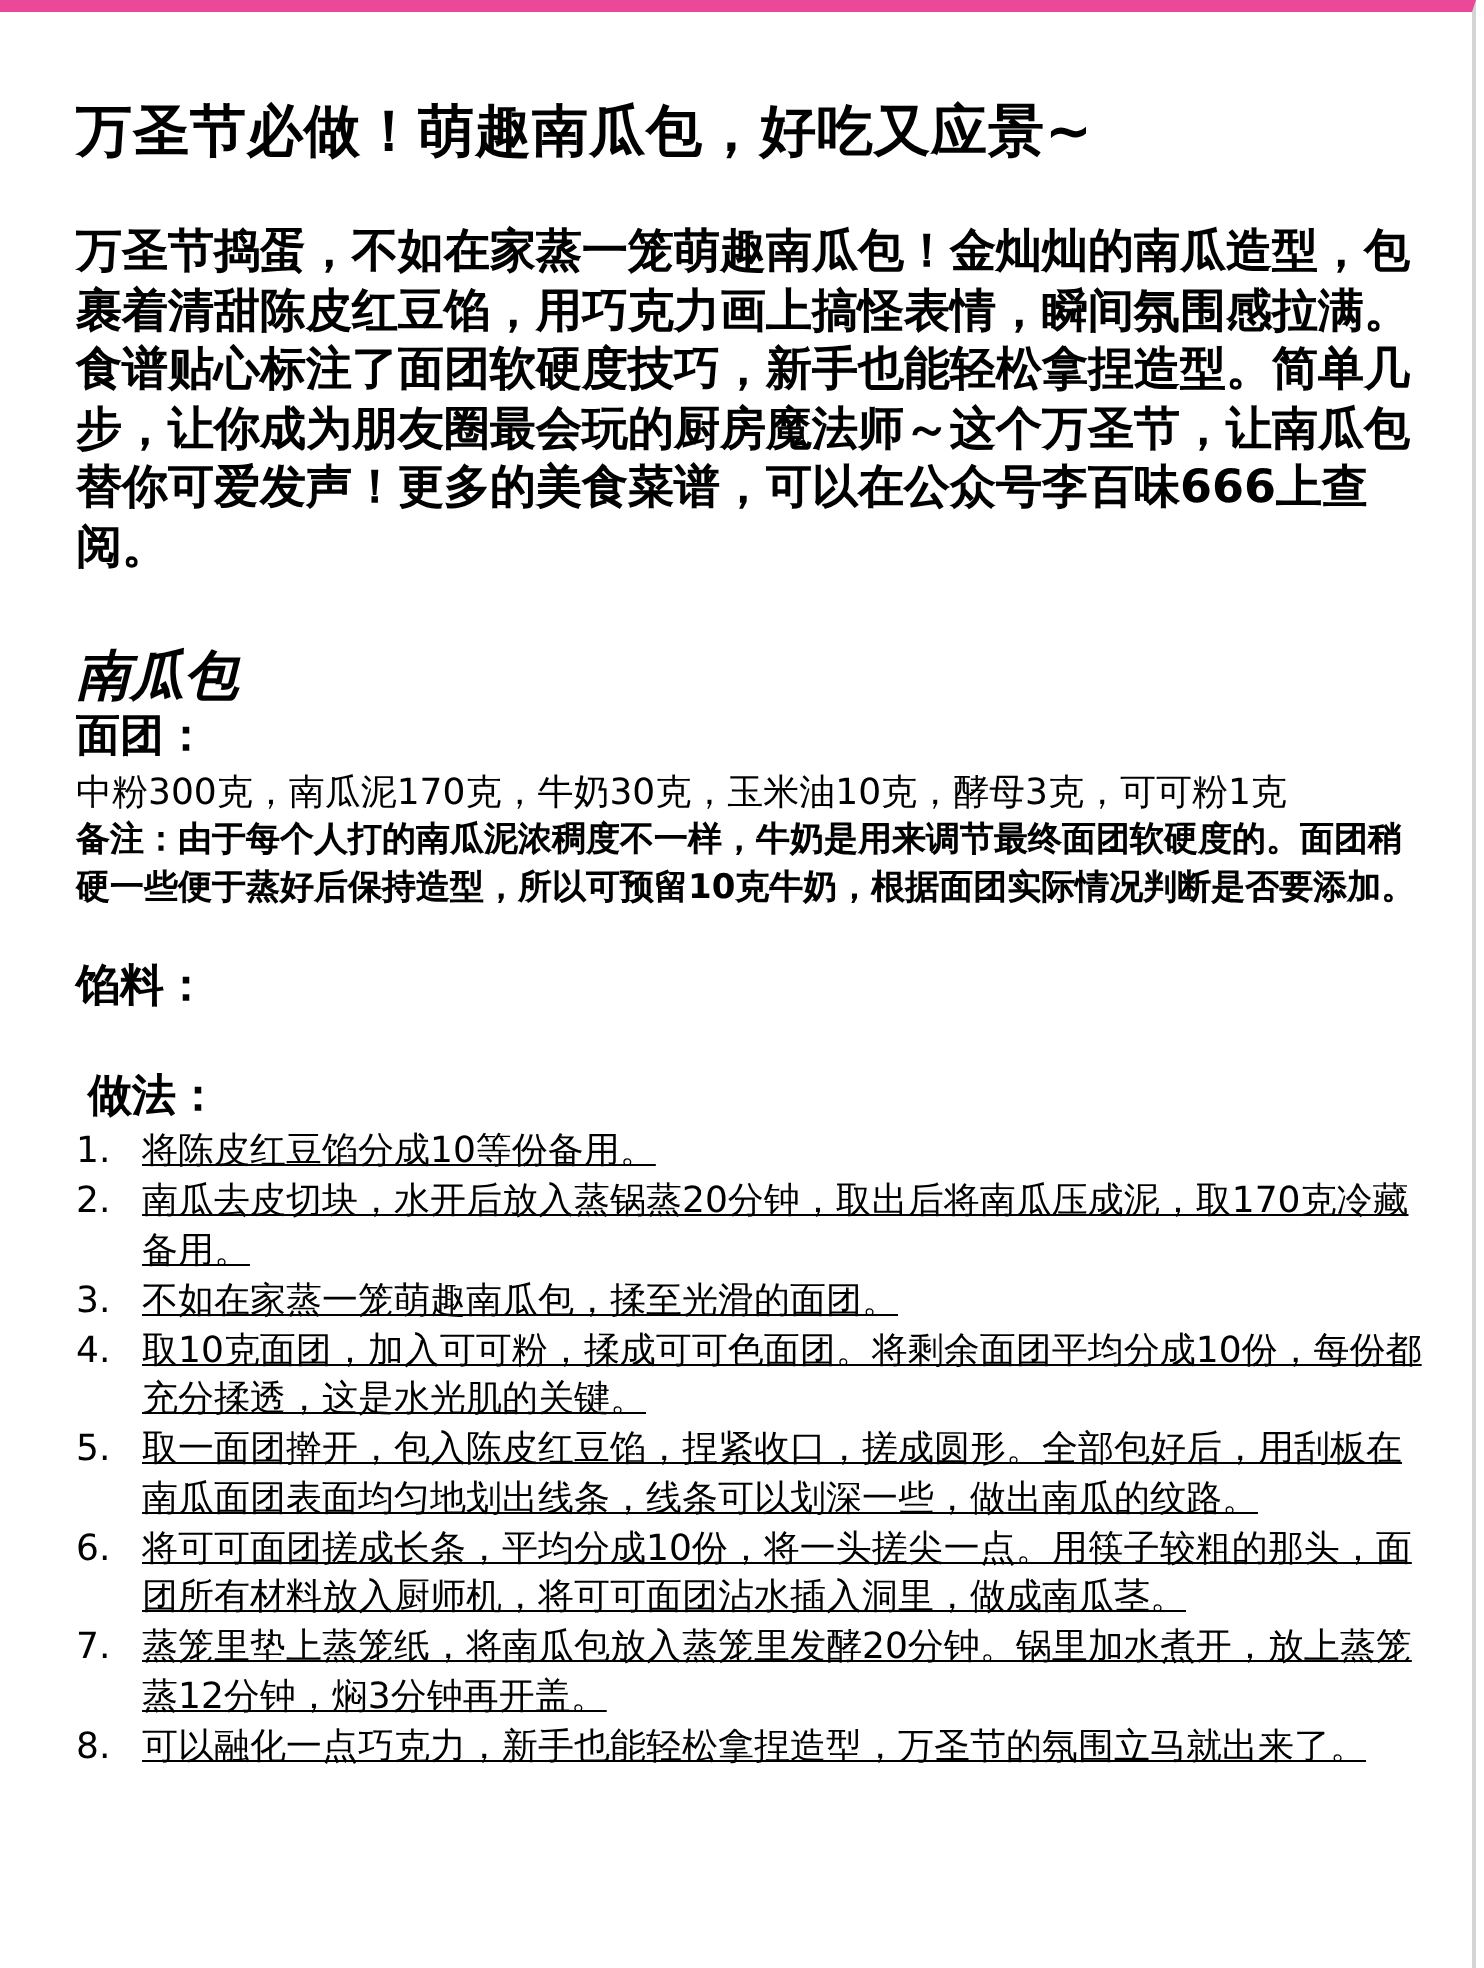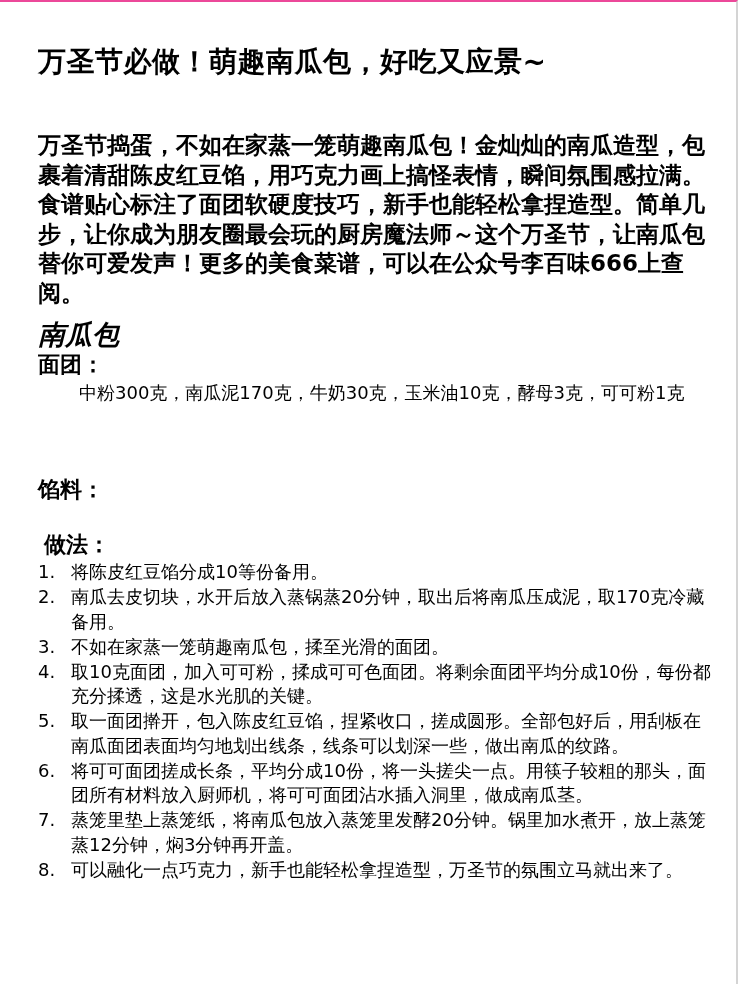--- a/index.html
+++ b/index.html
@@ -6,72 +6,73 @@
   body {
     width: 742px; height: 984px; overflow: hidden;
     background: #ffffff;
     font-family: "DejaVu Sans", "Liberation Sans", sans-serif;
     color: #000;
     position: relative;
   }
   .page {
     position: absolute; left: 0; top: 0;
     width: 738px; height: 984px;
-    border-top: 2px solid #ec4899;
+    border-top: 6px solid #ec4899;
     border-right: 2px solid #d4d4d4;
     box-sizing: border-box;
   }
   .title {
     position: absolute; left: 38px; top: 40px;
     font-size: 28px; font-weight: bold; letter-spacing: 0.5px;
     line-height: 40px; white-space: nowrap;
   }
   .intro {
     position: absolute; left: 38px; top: 106px; width: 670px;
-    font-size: 23px; font-weight: bold; line-height: 29.5px; margin-top: 23px;
+    font-size: 23px; font-weight: bold; line-height: 29.5px;
   }
   .recipe-title {
     position: absolute; left: 38px; top: 316px;
     font-size: 27px; font-weight: bold; line-height: 34px; font-style: italic;
   }
   .sec-head {
     position: absolute; left: 38px;
     font-size: 22px; font-weight: bold; line-height: 28px;
   }
   .plain {
     position: absolute; left: 38px;
-    font-size: 18px; line-height: 24px; white-space: nowrap; margin-left: 41px;
+    font-size: 18px; line-height: 24px; white-space: nowrap;
   }
   .note {
     position: absolute; left: 38px; top: 403px; width: 672px;
     font-size: 17px; font-weight: bold; line-height: 23.5px;
   }
   .steps {
     position: absolute; left: 38px; top: 558px; width: 680px;
     margin: 0; padding: 0; list-style: none;
   }
   .step {
     display: flex; font-size: 18px; line-height: 24.5px; margin-bottom: 0.5px;
   }
   .step-num { width: 33px; flex: none; }
-  .step-text { flex: 1; }
+  .step-text { flex: 1; text-decoration: underline; }
 </style>
 </head>
 <body>
 
 <div class="page">
 
   <div class="title">万圣节必做！萌趣南瓜包，好吃又应景~</div>
 
   <div class="intro">万圣节捣蛋，不如在家蒸一笼萌趣南瓜包！金灿灿的南瓜造型，包裹着清甜陈皮红豆馅，用巧克力画上搞怪表情，瞬间氛围感拉满。食谱贴心标注了面团软硬度技巧，新手也能轻松拿捏造型。简单几步，让你成为朋友圈最会玩的厨房魔法师～这个万圣节，让南瓜包替你可爱发声！更多的美食菜谱，可以在公众号李百味666上查阅。</div>
 
   <div class="recipe-title">南瓜包</div>
 
   <div class="sec-head" style="top:349px">面团：</div>
   <div class="plain" style="top:379px">中粉300克，南瓜泥170克，牛奶30克，玉米油10克，酵母3克，可可粉1克</div>
+  <div class="note">备注：由于每个人打的南瓜泥浓稠度不一样，牛奶是用来调节最终面团软硬度的。面团稍硬一些便于蒸好后保持造型，所以可预留10克牛奶，根据面团实际情况判断是否要添加。</div>
 
   <div class="sec-head" style="top:474px">馅料：</div>
 
   <div class="sec-head" style="top:529px; left:44px">做法：</div>
 
   <ol class="steps">
     <li class="step">
       <span class="step-num">1.</span>
       <span class="step-text">将陈皮红豆馅分成10等份备用。</span>
     </li>

